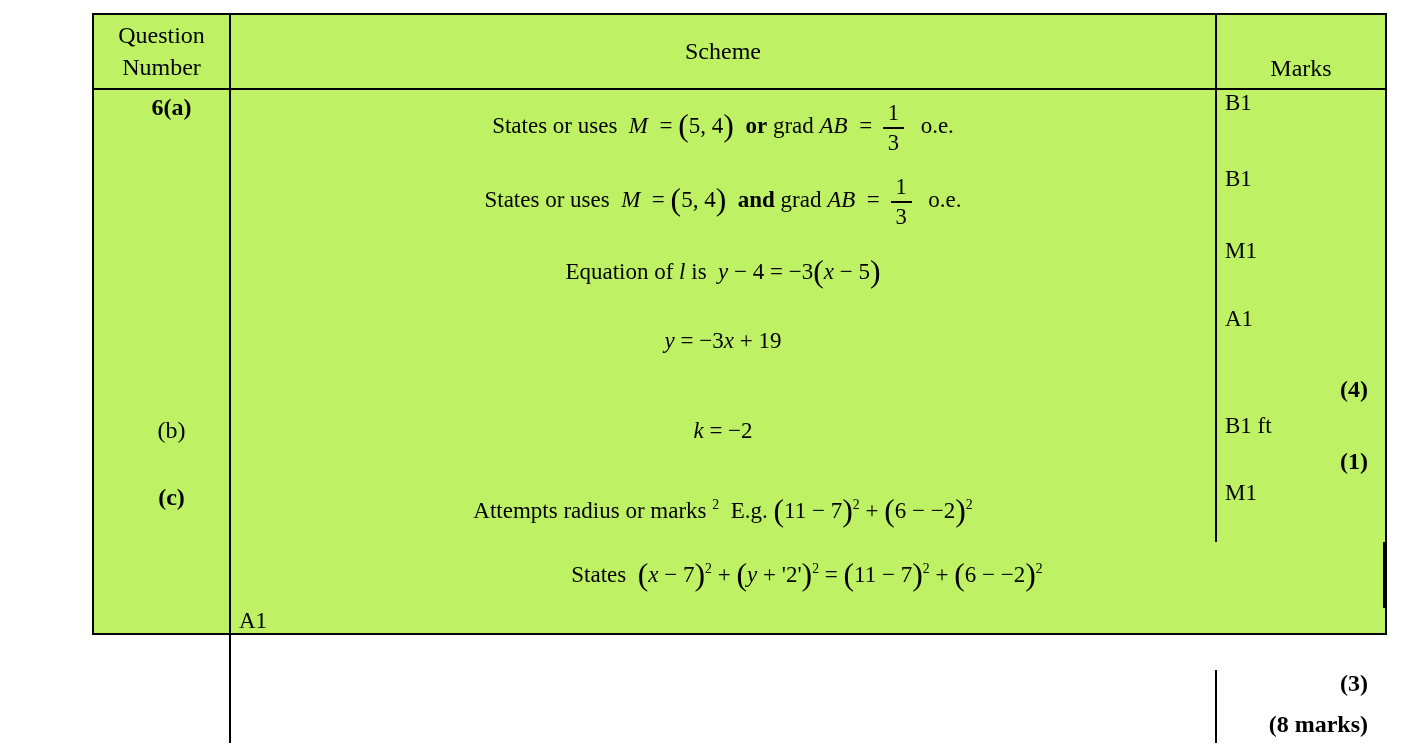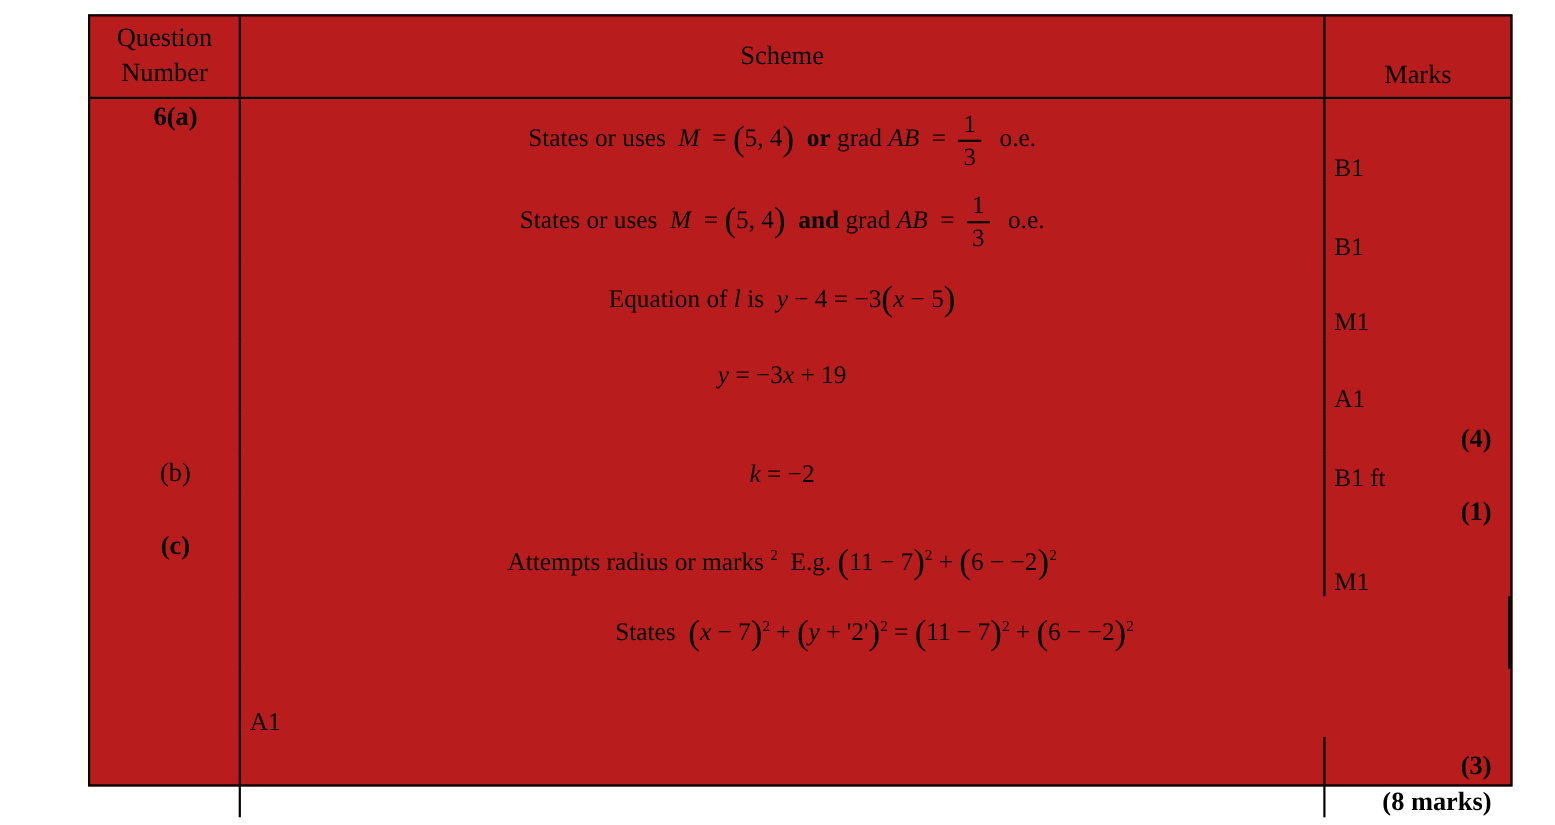--- a/index.html
+++ b/index.html
@@ -1,33 +1,33 @@
 <!DOCTYPE html>
 <html><head>
 <meta charset="utf-8">
 <style>
   * { margin:0; padding:0; box-sizing:border-box; }
   html,body { width:1414px; height:750px; background:#ffffff; color:#000;
               font-family:"Liberation Serif", serif; overflow:hidden; }
-  .mstable { position:absolute; left:80px; top:13px; width:1295px; height:702px;
-             border:2px solid #000; display:flex; flex-direction:column; background:#b91c1c; }
+  .mstable { position:absolute; left:92px; top:13px; width:1295px; height:622px;
+             border:2px solid #000; display:flex; flex-direction:column; background:#bef264; }
   .hrow { display:flex; height:75px; border-bottom:2px solid #000; flex:0 0 auto; }
   .hq { width:137px; border-right:2px solid #000; display:flex; align-items:center;
         justify-content:center; text-align:center; font-size:24px; line-height:1.3; padding:0 14px; }
   .hs { flex:1; border-right:2px solid #000; display:flex; align-items:center; justify-content:center;
         font-size:24px; }
   .hm { width:168px; display:flex; align-items:flex-end; justify-content:center; font-size:24px;
         padding-bottom:6px; }
   .brow { display:flex; flex:0 0 auto; }
   .bq { width:137px; border-right:2px solid #000; display:flex; align-items:center;
         justify-content:center; font-size:24px;padding-left:20px; }
   .bq.qtop { align-items:flex-start; padding-top:4px; }
   .bs { flex:1; border-right:2px solid #000; display:flex; align-items:center;
         justify-content:center; font-size:23px; white-space:pre; }
-  .bm { width:168px; display:flex; align-items:flex-end; font-size:23px; padding:0 17px 0 8px; }
+  .bm { width:168px; display:flex; align-items:flex-start; font-size:23px; padding:0 17px 0 8px; }
   .bm.right { justify-content:flex-end; font-weight:bold; font-size:24px; }
   .bd { font-weight:bold; }
   .it { font-style:italic; }
   .sup { font-size:0.60em; vertical-align:0.62em; line-height:0; }
   .bp { font-size:1.38em; line-height:0; vertical-align:-0.10em; font-weight:300; }
   .frac { display:inline-flex; flex-direction:column; vertical-align:middle;
           text-align:center; margin:0 5px; line-height:1.05; font-size:0.98em; }
   .frac .num { padding:0 5px 2px; }
   .frac .den { border-top:2px solid #000; padding:2px 5px 0; }
 </style>

